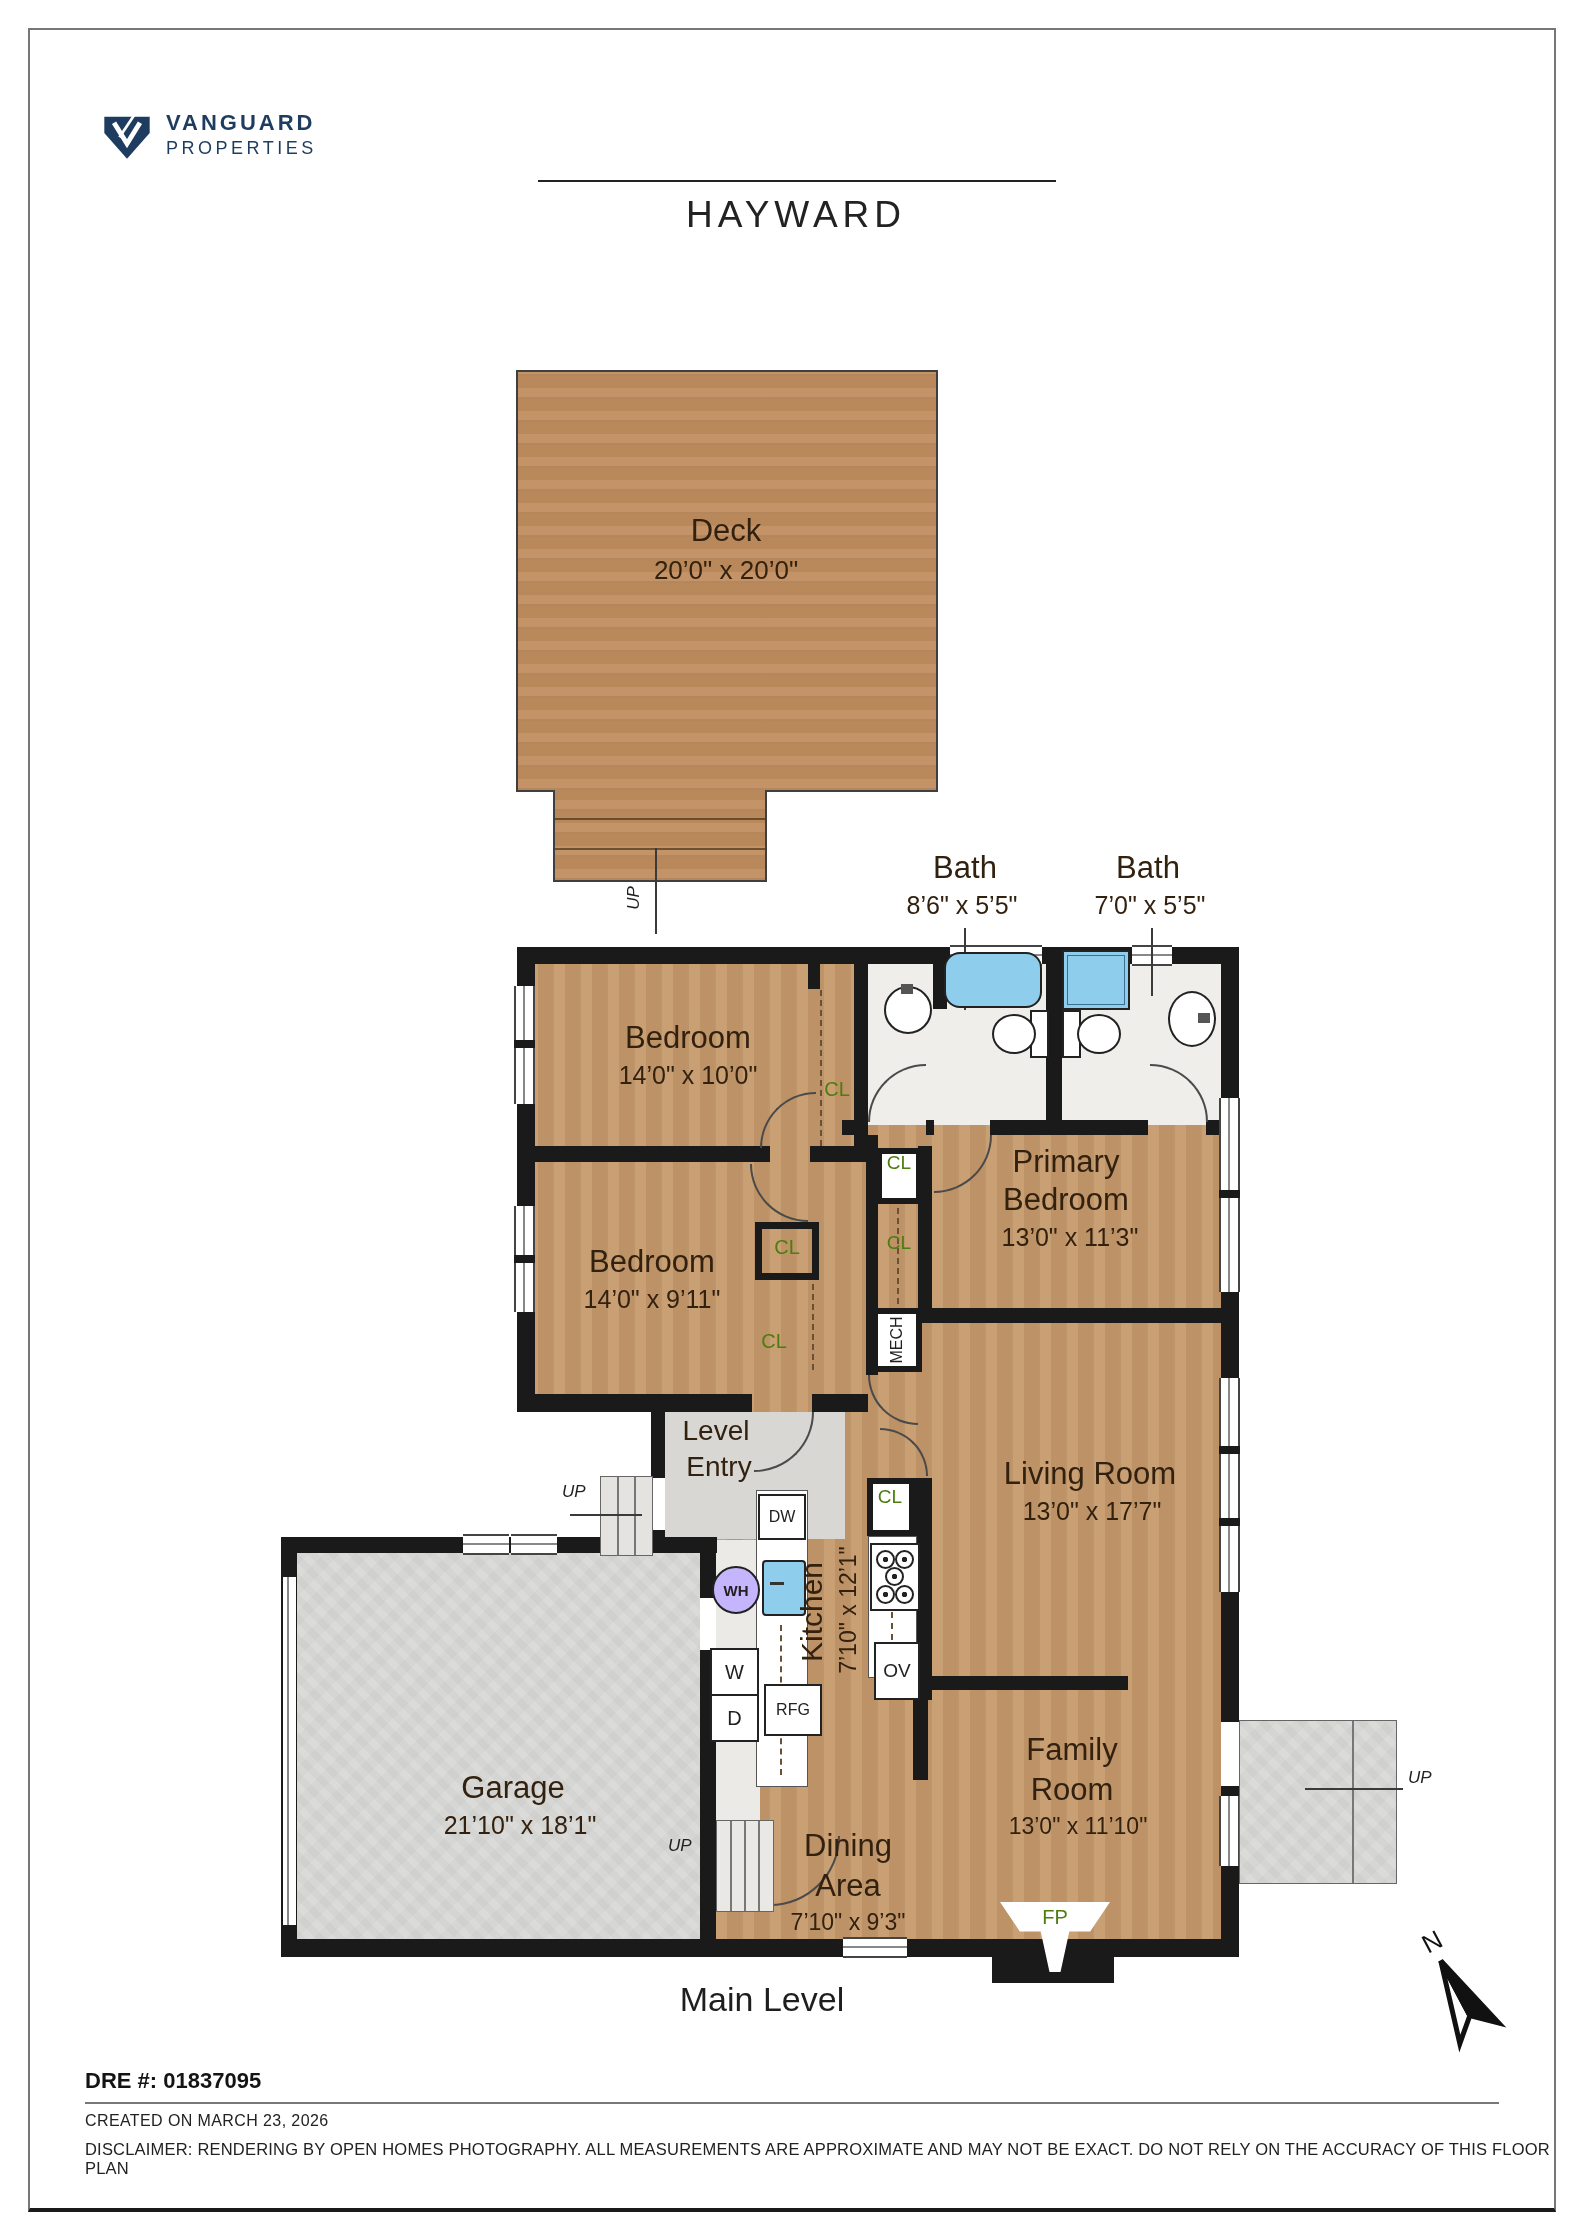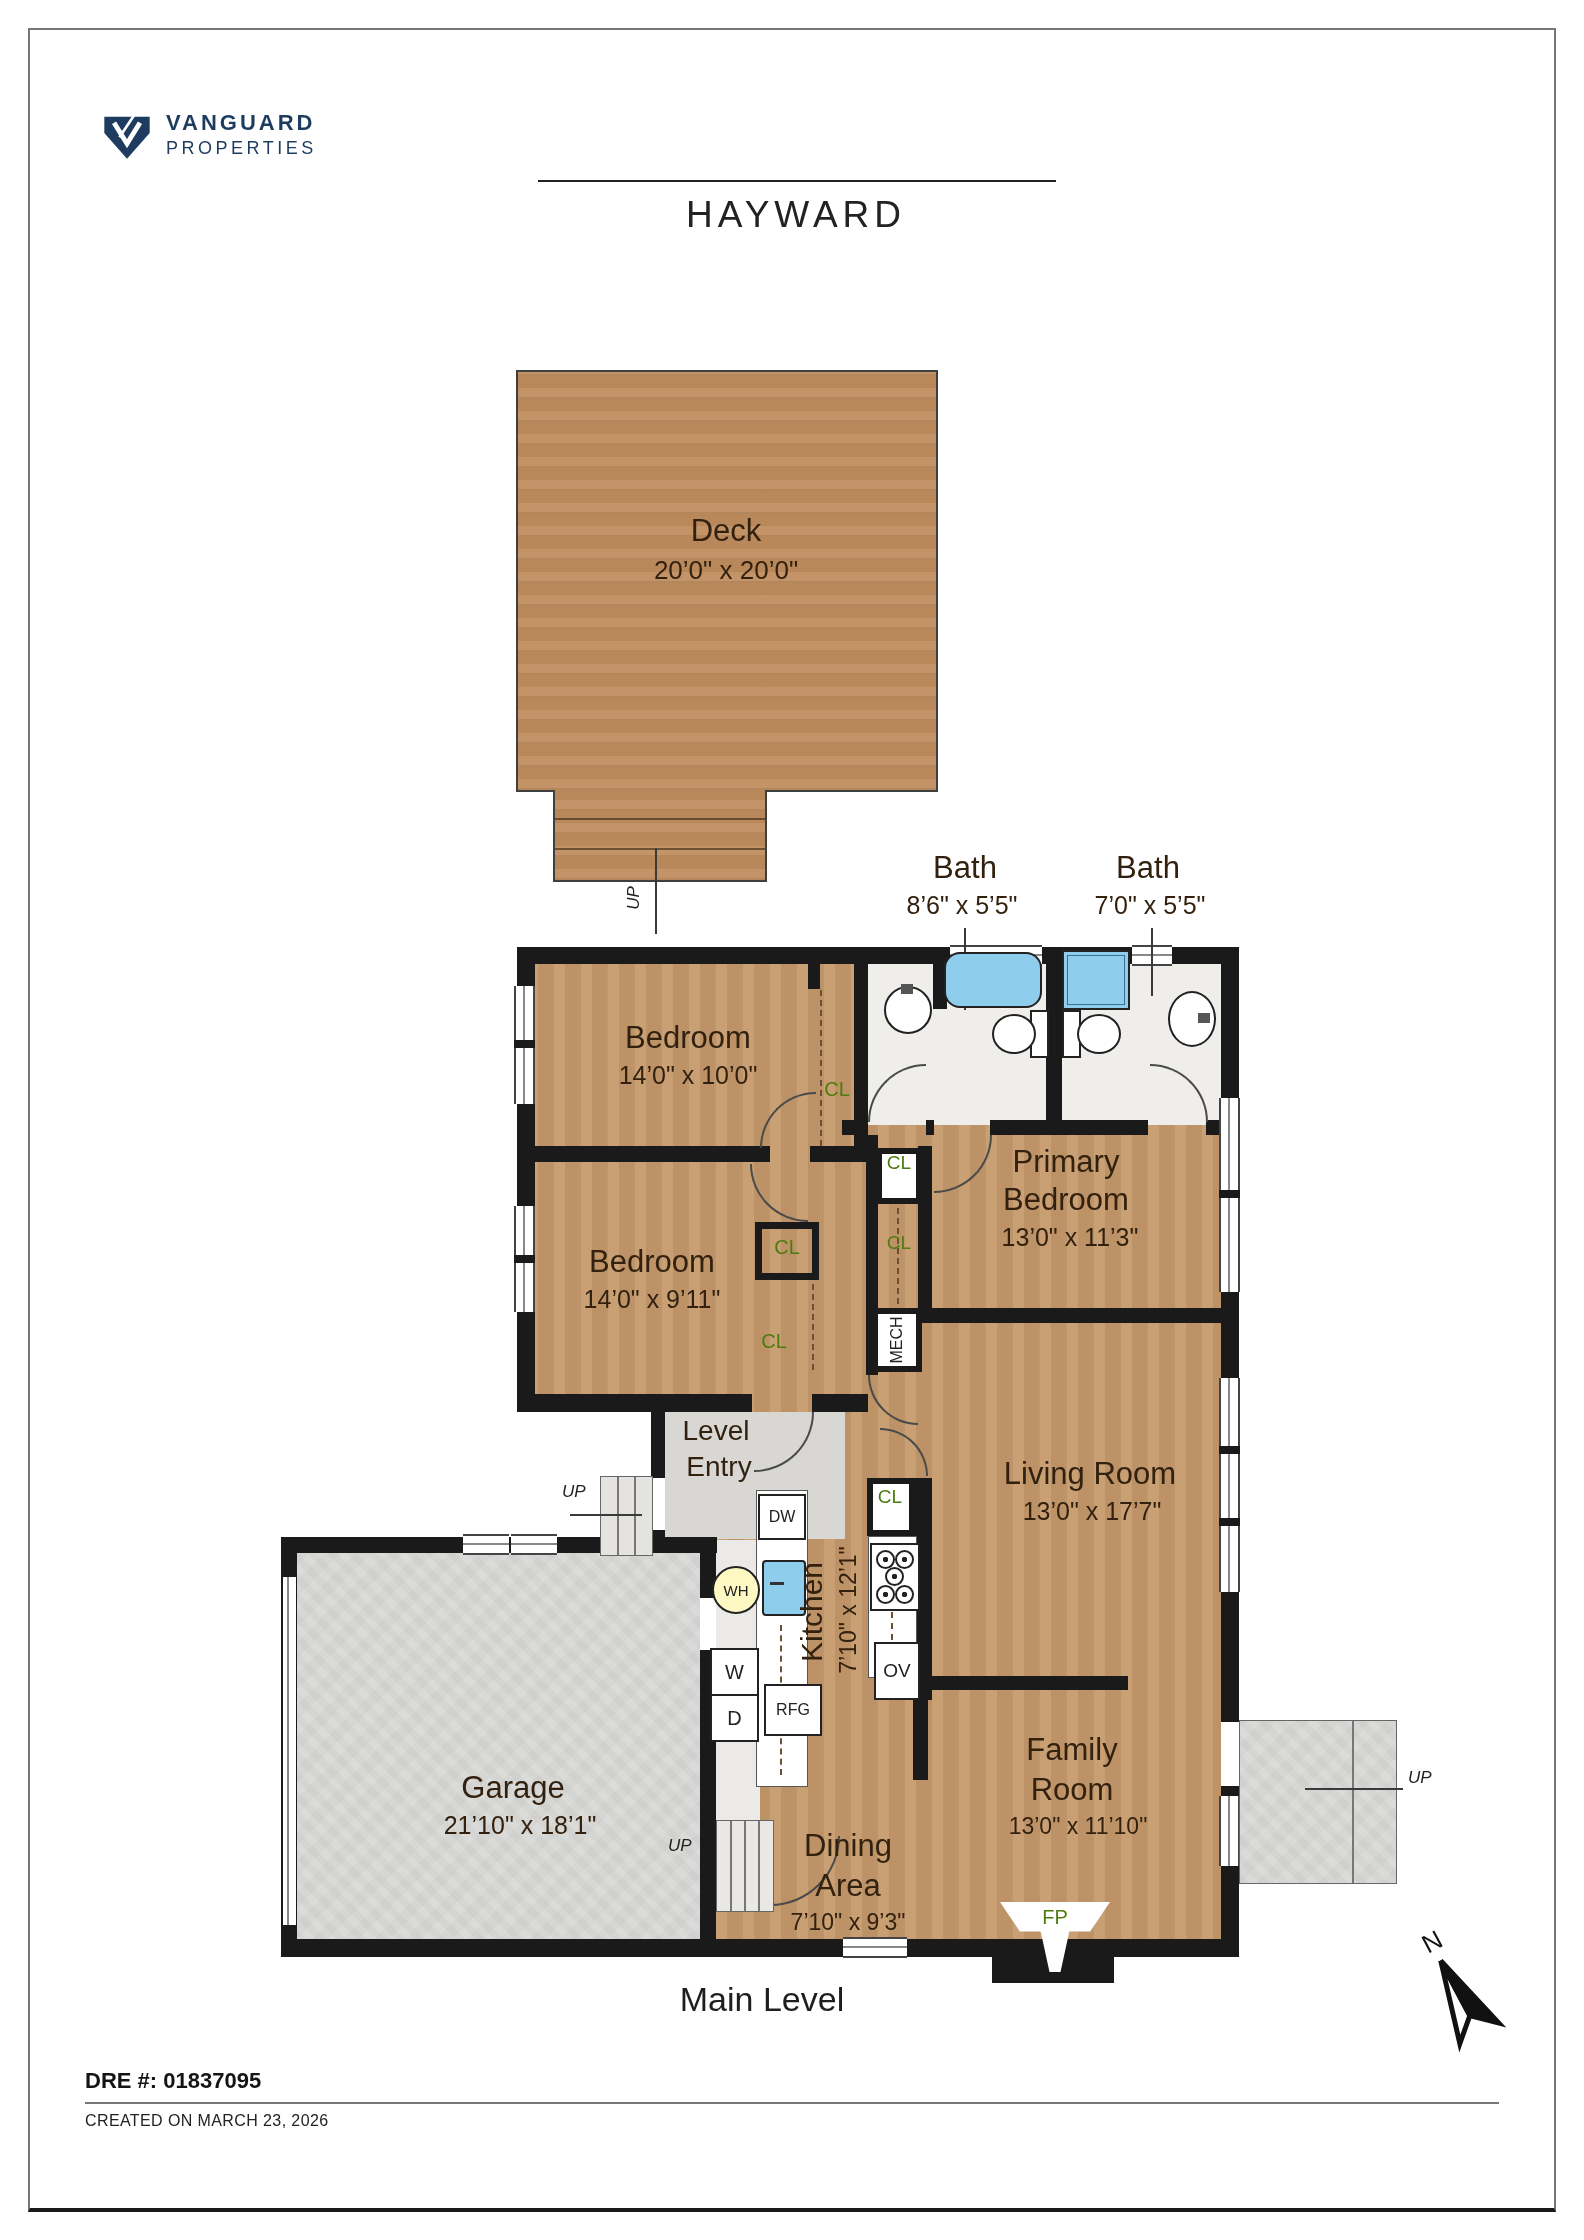--- a/index.html
+++ b/index.html
@@ -210,21 +210,21 @@
   <div class="abs" style="left:870px;top:1543px;width:46px;height:64px;background:#fff;border:2px solid #222;">
     <div class="burner" style="left:4px;top:5px;"></div>
     <div class="burner" style="left:23px;top:5px;"></div>
     <div class="burner" style="left:4px;top:40px;"></div>
     <div class="burner" style="left:23px;top:40px;"></div>
     <div class="burner" style="left:13px;top:22px;"></div>
   </div>
   <div class="dash" style="left:891px;top:1612px;height:28px;"></div>
   <div class="box" style="left:874px;top:1642px;width:42px;height:54px;font-size:19px;">OV</div>
 
-  <div class="abs" style="left:712px;top:1566px;width:44px;height:44px;background:#fef9c3;border:2px solid #222;border-radius:50%;display:flex;align-items:center;justify-content:center;font-size:15px;color:#222;">WH</div>
+  <div class="abs" style="left:712px;top:1566px;width:44px;height:44px;background:#c4b5fd;border:2px solid #222;border-radius:50%;display:flex;align-items:center;justify-content:center;font-size:15px;color:#222;font-weight:bold;">WH</div>
   <div class="box" style="left:710px;top:1648px;width:45px;height:44px;font-size:20px;">W</div>
   <div class="box" style="left:710px;top:1694px;width:45px;height:44px;font-size:20px;">D</div>
   <div class="box" style="left:764px;top:1684px;width:54px;height:48px;font-size:16px;">RFG</div>
 
   <div class="w" style="left:992px;top:1939px;width:122px;height:44px;"></div>
   <div class="abs" style="left:1000px;top:1902px;width:110px;height:70px;background:#fff;
        clip-path:polygon(0 0,100% 0,82% 42%,63% 42%,55% 100%,45% 100%,37% 42%,18% 42%);"></div>
   <div class="tag" style="left:1055px;top:1906px;font-size:20px;">FP</div>
 
   <div class="lbl" style="left:688px;top:1022px;font-size:31px;">Bedroom</div>
@@ -265,13 +265,14 @@
         <polygon points="52,34 30,116 52,96" fill="#ffffff" stroke="#111" stroke-width="5"></polygon>
         <polygon points="52,34 74,116 52,96" fill="#111" stroke="#111" stroke-width="5"></polygon>
         <text x="44" y="22" font-size="26" font-family="Liberation Sans, sans-serif" fill="#111">N</text>
       </g>
     </svg>
   </div>
 
   <div class="abs" style="left:85px;top:2068px;font-size:22px;font-weight:bold;color:#141414;">DRE #: 01837095</div>
   <div class="abs" style="left:85px;top:2102px;width:1414px;height:2px;background:#777;"></div>
   <div class="abs" style="left:85px;top:2112px;font-size:16px;color:#222;letter-spacing:.4px;">CREATED ON MARCH 23, 2026</div>
+  <div class="abs" style="left:85px;top:2140px;font-size:16.5px;color:#222;letter-spacing:.2px;">DISCLAIMER: RENDERING BY OPEN HOMES PHOTOGRAPHY. ALL MEASUREMENTS ARE APPROXIMATE AND MAY NOT BE EXACT. DO NOT RELY ON THE ACCURACY OF THIS FLOOR PLAN</div>
 </div>
 
 </body></html>

